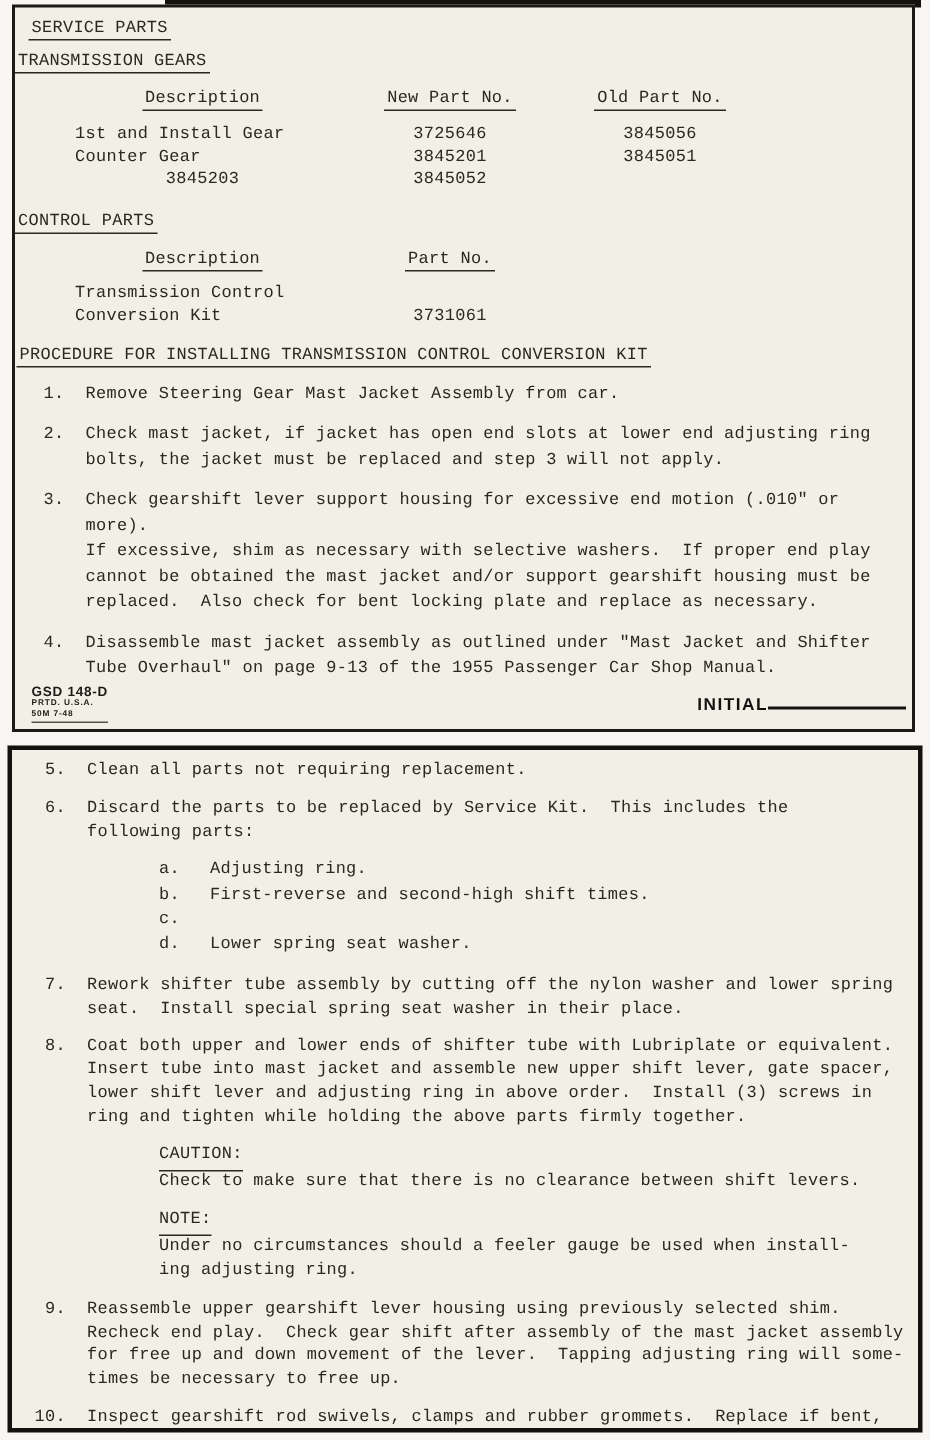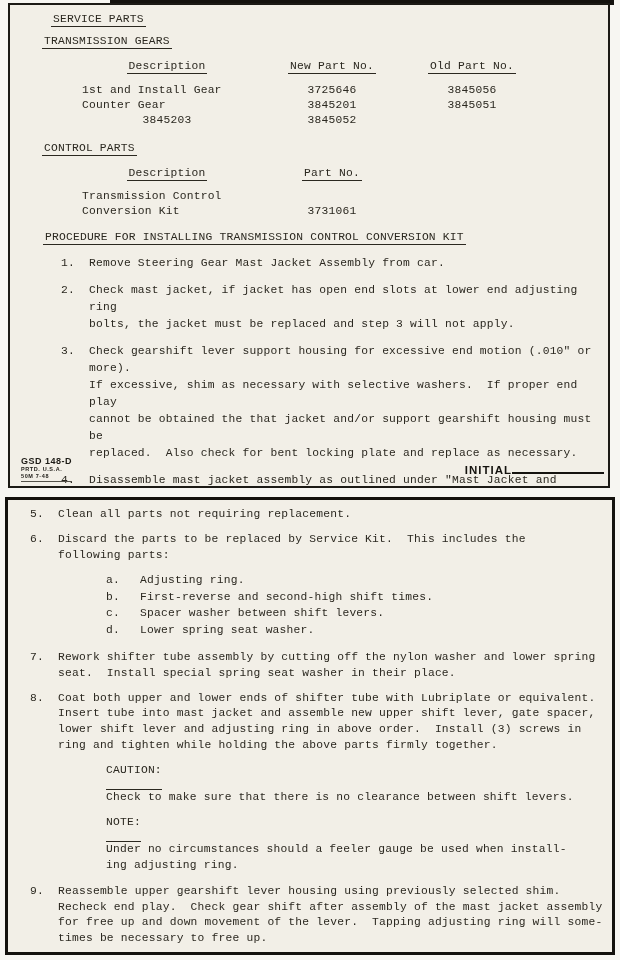--- a/index.html
+++ b/index.html
@@ -5,21 +5,21 @@
   html,body{margin:0;padding:0;}
   body{
     width:620px;height:960px;position:relative;
     background:#f7f6f2;
     font-family:"Liberation Mono","DejaVu Sans Mono",monospace;
     color:#2b2820;
     -webkit-font-smoothing:antialiased;
   }
   .scan-bar{position:absolute;top:0;left:110px;right:6px;height:5px;background:#14120e;}
   .box{position:absolute;background:#f2efe7;box-sizing:border-box;overflow:hidden;}
-  .box1{left:8px;top:3px;width:602px;height:485px;border:2px solid #1c1a15;padding-left:32px;}
+  .box1{left:8px;top:3px;width:602px;height:485px;border:2px solid #1c1a15;}
   .box2{left:5px;top:497px;width:610px;height:458px;border:3px solid #14120e;}
   .typed{font-size:11.3px;letter-spacing:0.2px;}
   .u{border-bottom:1.5px solid #2b2820;padding:0 2px 1px 2px;display:inline-block;}
   .sp-heading{margin:8px 0 0 9px;}
   .center-row{width:100%;text-align:left;}
   .t-title{margin-top:8px;}
   .grid{display:grid;grid-template-columns:190px 140px 140px;margin-left:30px;}
   .grid .c1{text-align:center;}
   .grid .c2,.grid .c3{text-align:center;}
   .hdr-row{margin-top:11px;}
@@ -33,21 +33,21 @@
   .step{display:flex;margin-bottom:10px;line-height:17px;}
   .box2 .step{line-height:15.8px;margin-bottom:9px;}
   .step .num{flex:none;width:24px;margin-left:9px;text-align:right;}
   .box2 .step .num{width:28px;margin-left:8px;}
   .step .text{margin-left:14px;white-space:pre-wrap;}
   .sublist{margin:3px 0 12px 98px;line-height:16.4px;}
   .subitem{display:flex;}
   .subitem .letter{flex:none;width:22px;}
   .subitem .stext{margin-left:12px;}
   .callout{margin:2px 0 10px 98px;line-height:15.8px;}
-  .callout .label{display:inline-block;border-bottom:1.5px solid #2b2820;padding-bottom:10px;}
+  .callout .label{display:inline-block;border-bottom:1.5px solid #2b2820;padding-bottom:1px;}
   .callout .ctext{white-space:pre-wrap;}
   .form-block{
     position:absolute;left:11px;bottom:4px;
     font-family:"Liberation Sans","DejaVu Sans",sans-serif;font-weight:bold;color:#1d1b16;
     border-bottom:1px solid #55524a;padding-bottom:2px;
   }
   .form-code{font-size:9px;letter-spacing:0.5px;line-height:9px;text-align:right;}
   .form-sub{font-size:5.5px;letter-spacing:0.6px;line-height:6.5px;}
   .initial-wrap{
     position:absolute;right:4px;bottom:10px;
@@ -116,21 +116,21 @@
     </div>
     <div class="step">
       <span class="num">2.</span>
       <span class="text">Check mast jacket, if jacket has open end slots at lower end adjusting ring
 bolts, the jacket must be replaced and step 3 will not apply.</span>
     </div>
     <div class="step">
       <span class="num">3.</span>
       <span class="text">Check gearshift lever support housing for excessive end motion (.010" or more).
 If excessive, shim as necessary with selective washers.  If proper end play
-cannot be obtained the that jacket and/or support gearshift housing must be
+cannot be obtained the mast jacket and/or support gearshift housing must be
 replaced.  Also check for bent locking plate and replace as necessary.</span>
     </div>
     <div class="step">
       <span class="num">4.</span>
       <span class="text">Disassemble mast jacket assembly as outlined under "Mast Jacket and Shifter
 Tube Overhaul" on page 9-13 of the 1955 Passenger Car Shop Manual.</span>
     </div>
   </div>
 
   <div class="form-block">
@@ -161,21 +161,20 @@
     <div class="subitem">
       <span class="letter">a.</span>
       <span class="stext">Adjusting ring.</span>
     </div>
     <div class="subitem">
       <span class="letter">b.</span>
       <span class="stext">First-reverse and second-high shift times.</span>
     </div>
     <div class="subitem">
       <span class="letter">c.</span>
-      <span class="stext">Spacer washer between shift levers.</span>
     </div>
     <div class="subitem">
       <span class="letter">d.</span>
       <span class="stext">Lower spring seat washer.</span>
     </div>
   </div>
 
   <div class="step">
     <span class="num">7.</span>
     <span class="text">Rework shifter tube assembly by cutting off the nylon washer and lower spring

